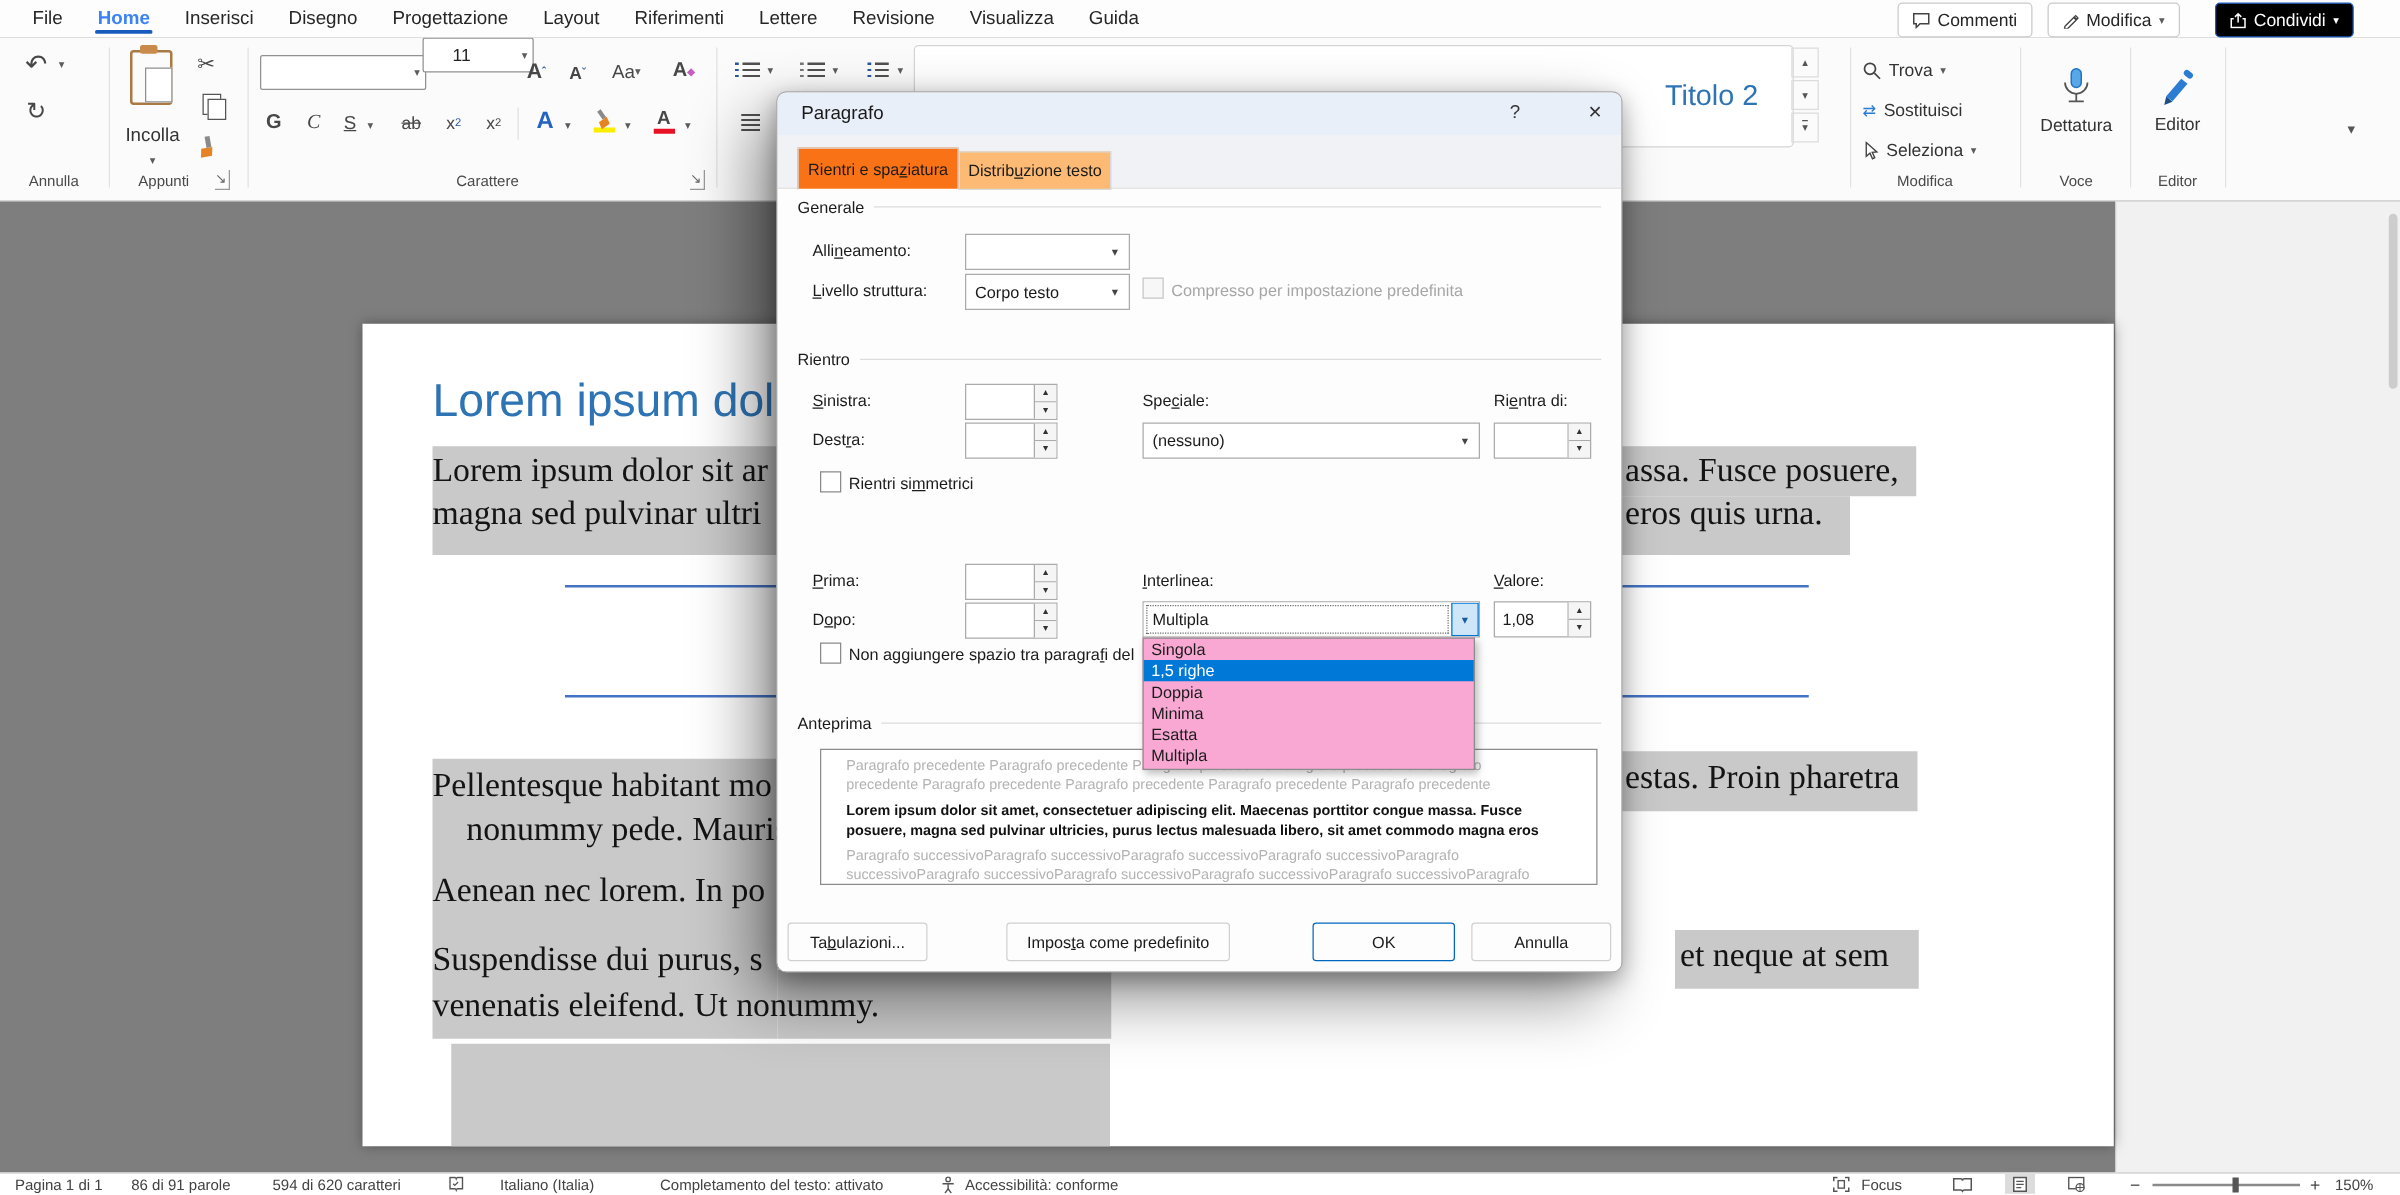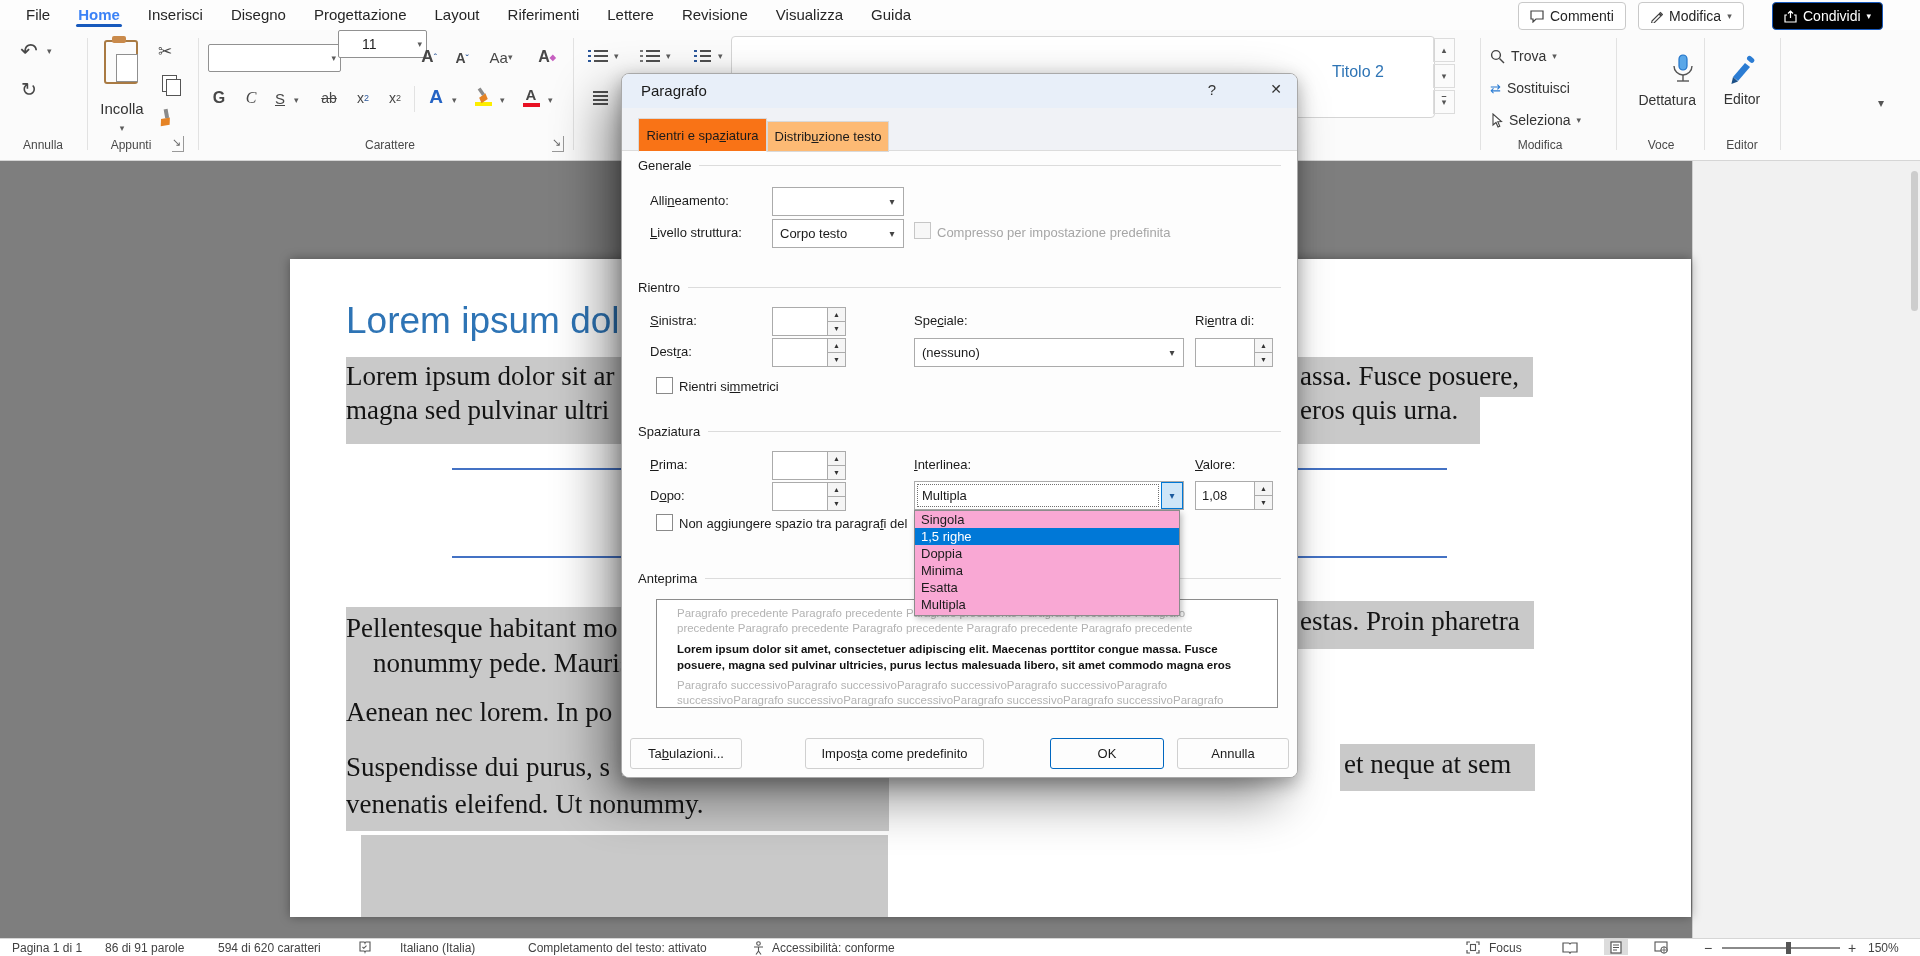--- a/index.html
+++ b/index.html
@@ -228,21 +228,21 @@
         <span>Z</span>
       </span>
     <span style="font-size:12px;color:#444;">↓</span>
   </div>
   <div class="rbtn" style="left:852px;top:14px;width:24px;height:24px;font-size:17px;">¶</div>
   <div class="rbtn" style="left:588px;top:56px;width:24px;height:24px;">
       <span class="bars4"></span>
     </div>
 
   <div class="gallery" style="left:731px;top:6px;width:702px;height:80px;">
-    <div class="abs" style="left:600px;top:26px;font-size:16px;color:#2e74b5;">Titolo 2</div>
+    <div class="abs" style="left:600px;top:26px;font-size:23px;color:#2e74b5;">Titolo 2</div>
   </div>
   <div class="gal-arrow" style="left:1433px;top:8px;border:1px solid #dcdcdc;">▴</div>
   <div class="gal-arrow" style="left:1433px;top:34px;border:1px solid #dcdcdc;">▾</div>
   <div class="gal-arrow" style="left:1433px;top:60px;border:1px solid #dcdcdc;text-decoration:overline;">▾</div>
   <div class="vsep" style="left:1480px;"></div>
 
   <div class="rbtn" style="left:1490px;top:14px;width:110px;height:24px;justify-content:flex-start;gap:6px;">
     <svg width="15" height="15" viewBox="0 0 15 15">
         <circle cx="6" cy="6" r="4.4" fill="none" stroke="#444" stroke-width="1.4"></circle>
         <line x1="9.5" y1="9.5" x2="14" y2="14" stroke="#444" stroke-width="1.4"></line>
@@ -257,21 +257,21 @@
   <div class="rbtn" style="left:1490px;top:78px;width:120px;height:24px;justify-content:flex-start;gap:6px;">
     <svg width="13" height="15" viewBox="0 0 13 15">
         <path d="M3 1 L3 12 L6 9.5 L8 14 L9.8 13.2 L7.8 8.8 L11.5 8.5 Z" fill="#fff" stroke="#444" stroke-width="1.1"></path>
       </svg>
     <span style="font-size:14px;color:#333;">Seleziona</span>
     <span class="chev">▾</span>
   </div>
   <div class="glabel" style="left:1500px;top:108px;width:80px;">Modifica</div>
   <div class="vsep" style="left:1616px;"></div>
 
-  <div class="rbtn" style="left:1626px;top:8px;width:70px;height:86px;flex-direction:column;gap:4px;align-items:flex-end;">
+  <div class="rbtn" style="left:1626px;top:8px;width:70px;height:86px;flex-direction:column;gap:4px;">
     <svg width="26" height="34" viewBox="0 0 26 34">
       <rect x="9" y="1" width="8" height="15" rx="4" fill="#5aa7e8" stroke="#2173c8" stroke-width="1.2"></rect>
       <path d="M4 12 a9 9 0 0 0 18 0" fill="none" stroke="#555" stroke-width="1.4"></path>
       <line x1="13" y1="21" x2="13" y2="27" stroke="#555" stroke-width="1.4"></line>
       <line x1="7" y1="27" x2="19" y2="27" stroke="#555" stroke-width="1.4"></line>
     </svg>
     <span style="font-size:14px;color:#333;">Dettatura</span>
   </div>
   <div class="glabel" style="left:1626px;top:108px;width:70px;">Voce</div>
   <div class="vsep" style="left:1704px;"></div>
@@ -378,24 +378,20 @@
   <div class="spin" style="left:573px;top:264px;width:76px;height:27px;">
     <span class="sval"></span>
     <span class="sbtns">
         <span class="sb">▲</span>
         <span class="sb">▼</span>
       </span>
   </div>
   <div class="cbx" style="left:34px;top:303px;"></div>
   <div class="dlg-txt abs" style="left:57px;top:305px;">Rientri si<u>m</u>metrici</div>
 
-  <div class="legend-row" style="left:16px;top:350px;width:643px;">
-    <span class="dlg-txt">Spaziatura</span>
-      <span class="rule"></span>
-  </div>
   <div class="dlg-txt abs" style="left:28px;top:383px;"><u>P</u>rima:</div>
   <div class="spin" style="left:150px;top:377px;width:72px;height:27px;">
     <span class="sval"></span>
     <span class="sbtns">
         <span class="sb">▲</span>
         <span class="sb">▼</span>
       </span>
   </div>
   <div class="dlg-txt abs" style="left:292px;top:383px;"><u>I</u>nterlinea:</div>
   <div class="dlg-txt abs" style="left:573px;top:383px;"><u>V</u>alore:</div>

